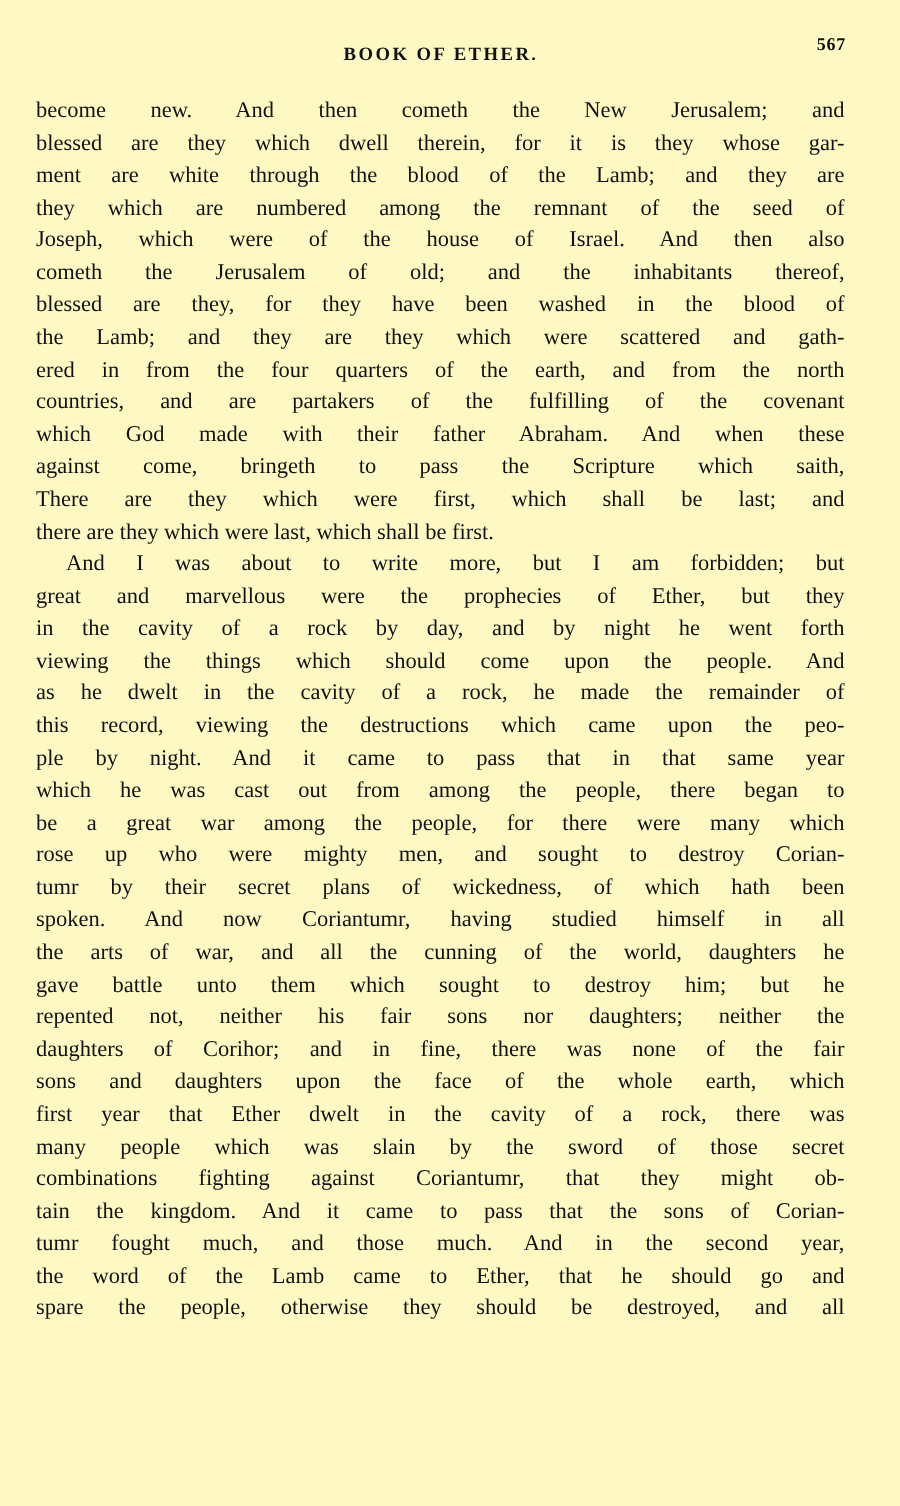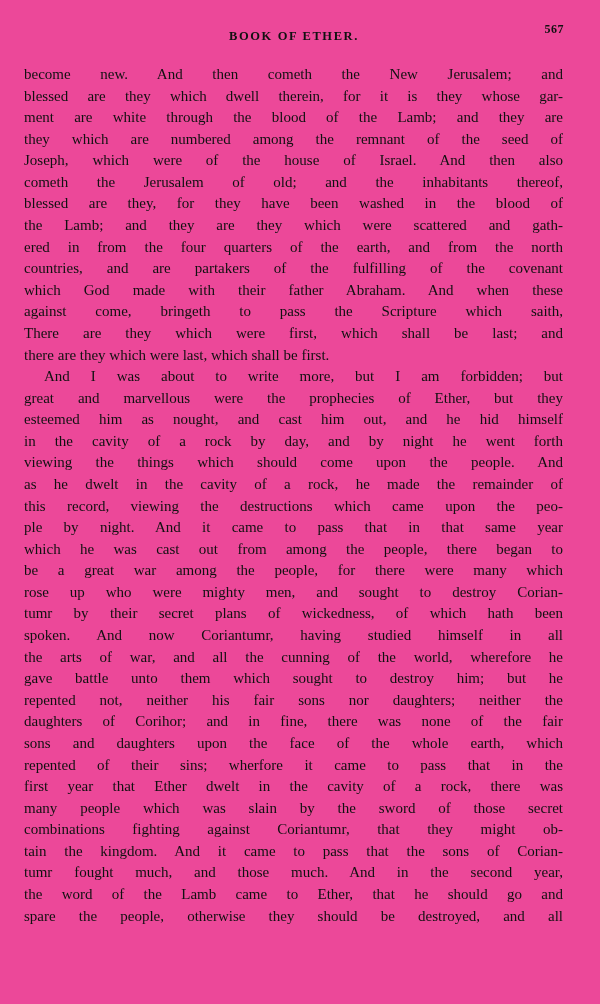--- a/index.html
+++ b/index.html
@@ -1,19 +1,19 @@
 <!DOCTYPE html>
 <html><head>
 <meta charset="utf-8">
 <style>
   html, body { margin: 0; padding: 0; background: #ffffff; }
   body { width: 600px; height: 1004px; position: relative; overflow: hidden; }
   .page {
     position: absolute; left: 0; top: 0; width: 600px; height: 1004px;
-    background: #ec4899; color: #111111;
+    background: #fef9c3; color: #111111;
     font-family: "Liberation Serif", "DejaVu Serif", serif;
   }
   .running-head {
     position: absolute; left: 24px; width: 540px; top: 20px; height: 24px;
   }
   .running-title {
     position: absolute; left: 0; width: 540px; top: 9px; text-align: center;
     font-size: 12.5px; font-weight: bold; letter-spacing: 1.6px;
     font-variant: small-caps; text-transform: uppercase;
   }
@@ -52,37 +52,35 @@
     <span class="line">blessed are they, for they have been washed in the blood of</span>
     <span class="line">the Lamb; and they are they which were scattered and gath-</span>
     <span class="line">ered in from the four quarters of the earth, and from the north</span>
     <span class="line">countries, and are partakers of the fulfilling of the covenant</span>
     <span class="line">which God made with their father Abraham.  And when these</span>
     <span class="line">against come, bringeth to pass the Scripture which saith,</span>
     <span class="line">There are they which were first, which shall be last; and</span>
     <span class="line last">there are they which were last, which shall be first.</span>
     <span class="line indent">And I was about to write more, but I am forbidden; but</span>
     <span class="line">great and marvellous were the prophecies of Ether, but they</span>
-    <span class="line">esteemed him as nought, and cast him out, and he hid himself</span>
     <span class="line">in the cavity of a rock by day, and by night he went forth</span>
     <span class="line">viewing the things which should come upon the people.  And</span>
     <span class="line">as he dwelt in the cavity of a rock, he made the remainder of</span>
     <span class="line">this record, viewing the destructions which came upon the peo-</span>
     <span class="line">ple by night.  And it came to pass that in that same year</span>
     <span class="line">which he was cast out from among the people, there began to</span>
     <span class="line">be a great war among the people, for there were many which</span>
     <span class="line">rose up who were mighty men, and sought to destroy Corian-</span>
     <span class="line">tumr by their secret plans of wickedness, of which hath been</span>
     <span class="line">spoken.  And now Coriantumr, having studied himself in all</span>
-    <span class="line">the arts of war, and all the cunning of the world, wherefore he</span>
+    <span class="line">the arts of war, and all the cunning of the world, daughters he</span>
     <span class="line">gave battle unto them which sought to destroy him; but he</span>
     <span class="line">repented not, neither his fair sons nor daughters; neither the</span>
     <span class="line">daughters of Corihor; and in fine, there was none of the fair</span>
     <span class="line">sons and daughters upon the face of the whole earth, which</span>
-    <span class="line">repented of their sins; wherfore it came to pass that in the</span>
     <span class="line">first year that Ether dwelt in the cavity of a rock, there was</span>
     <span class="line">many people which was slain by the sword of those secret</span>
     <span class="line">combinations fighting against Coriantumr, that they might ob-</span>
     <span class="line">tain the kingdom.  And it came to pass that the sons of Corian-</span>
     <span class="line">tumr fought much, and those much.  And in the second year,</span>
     <span class="line">the word of the Lamb came to Ether, that he should go and</span>
     <span class="line">spare the people, otherwise they should be destroyed, and all</span>
   </div>
 </div>
 

